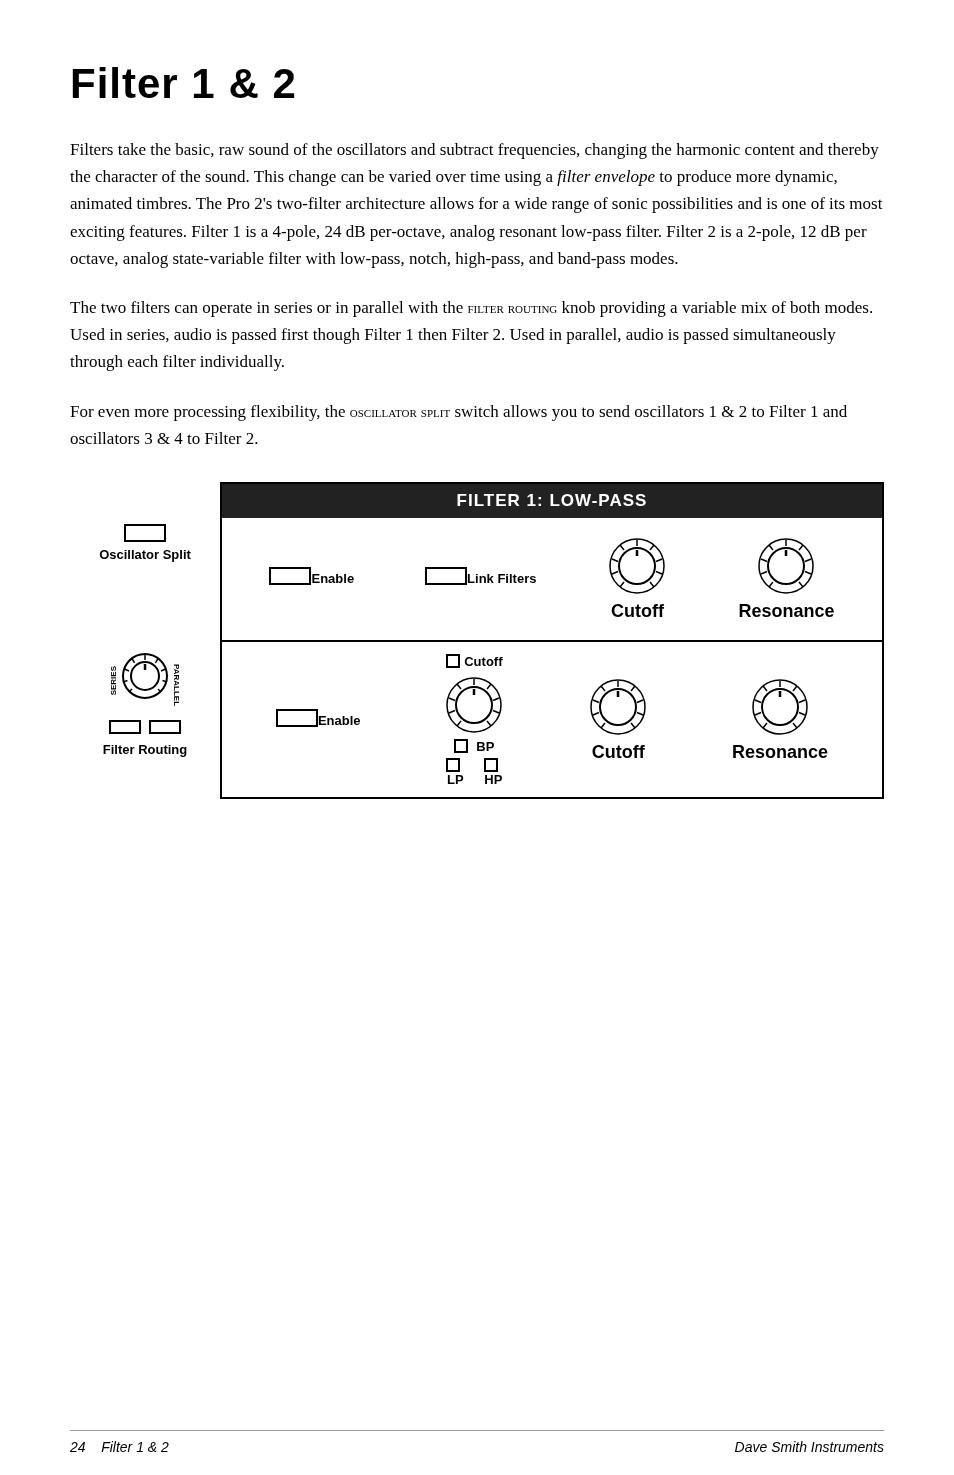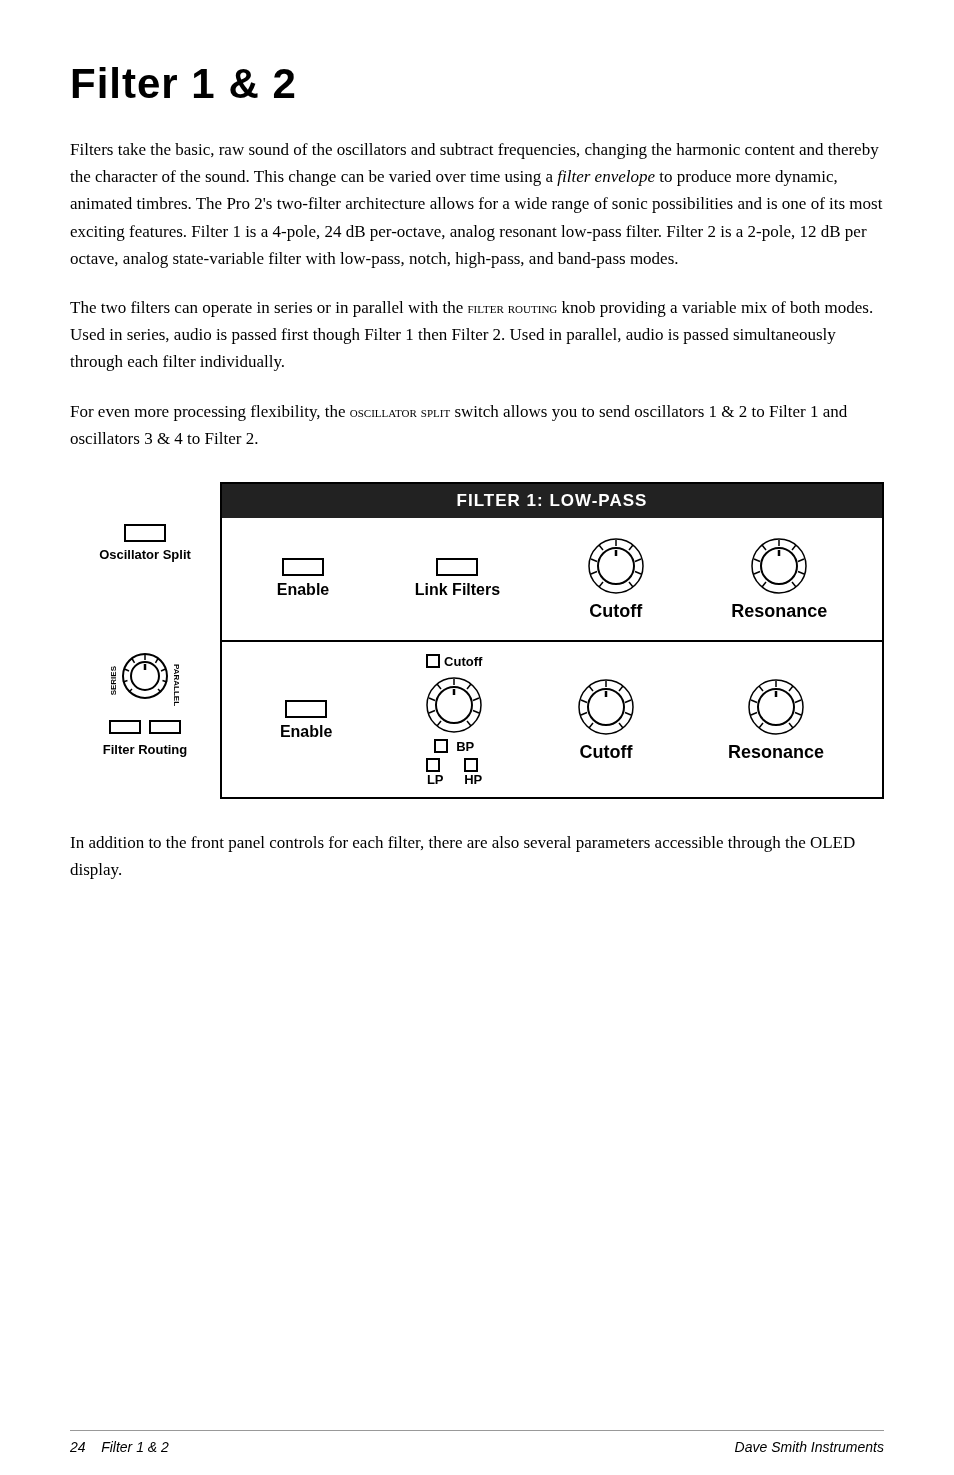--- a/index.html
+++ b/index.html
@@ -30,24 +30,24 @@
     .body-text em {
       font-style: italic;
       margin-top: 44px;
     }
     .small-caps {
       font-variant: small-caps;
       font-size: 0.95em;
     }
     .ctrl-group {
       display: flex;
-      flex-direction: column;
-      align-items: center;
-      font-family: Arial, sans-serif;
-      font-size: 16px;
+      flex-direction: row;
+      align-items: center;
+      font-family: Arial, sans-serif;
+      font-size: 13px;
       font-weight: 700;
     }
     .switch-rect {
       width: 42px;
       height: 18px;
       border: 2px solid #000;
       background: #fff;
       margin-bottom: 5px;
     }
     .switch-rect-sm {
@@ -379,23 +379,20 @@
             <circle cx="30" cy="30" r="18" fill="#fff" stroke="#000" stroke-width="2"></circle>
             <line x1="30" y1="14" x2="30" y2="20" stroke="#000" stroke-width="2.5"></line>
           </svg>
           <span class="knob-label">Resonance</span>
         </div>
       </div>
 
     </div>
   </div>
 
-  <p class="body-text">
-    In addition to the front panel controls for each filter, there are also several parameters accessible through the OLED display.
-  </p>
 </div>
 
 <div class="footer">
   <span class="footer-left">
     <span>24</span>&nbsp;&nbsp;&nbsp;
     <span>Filter 1 &amp; 2</span>
   </span>
   <span class="footer-right">Dave Smith Instruments</span>
 </div>
 

